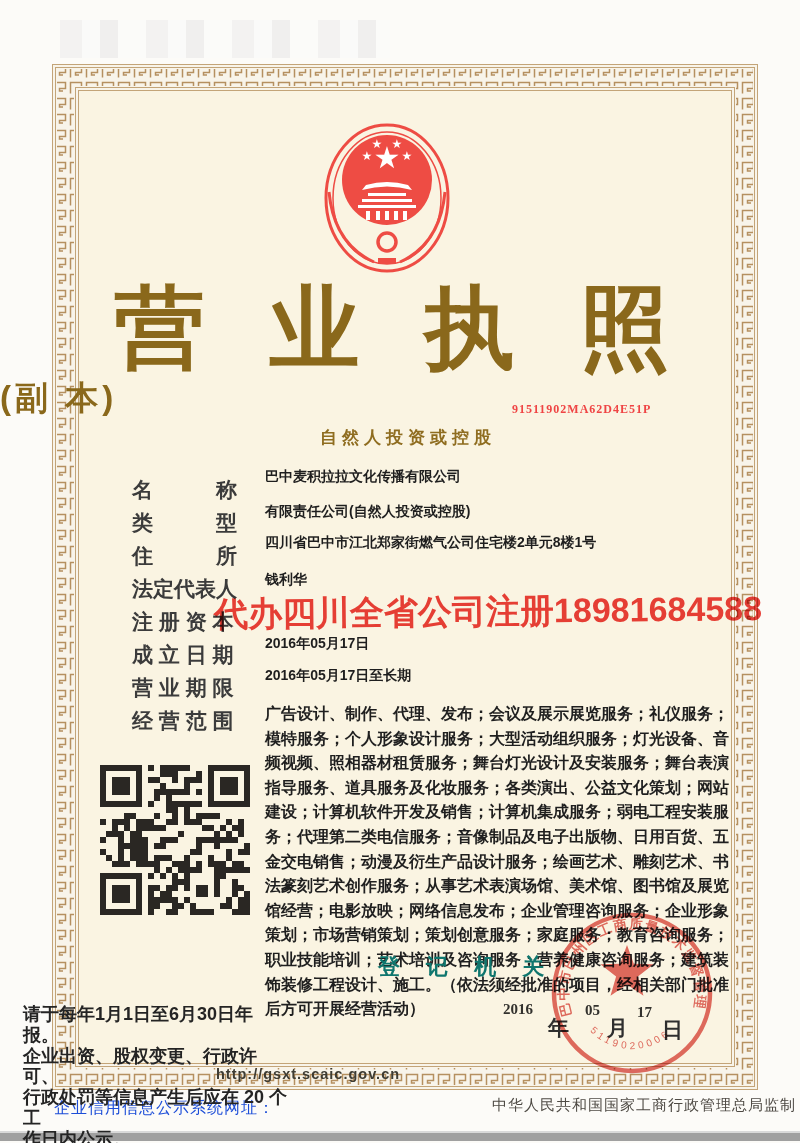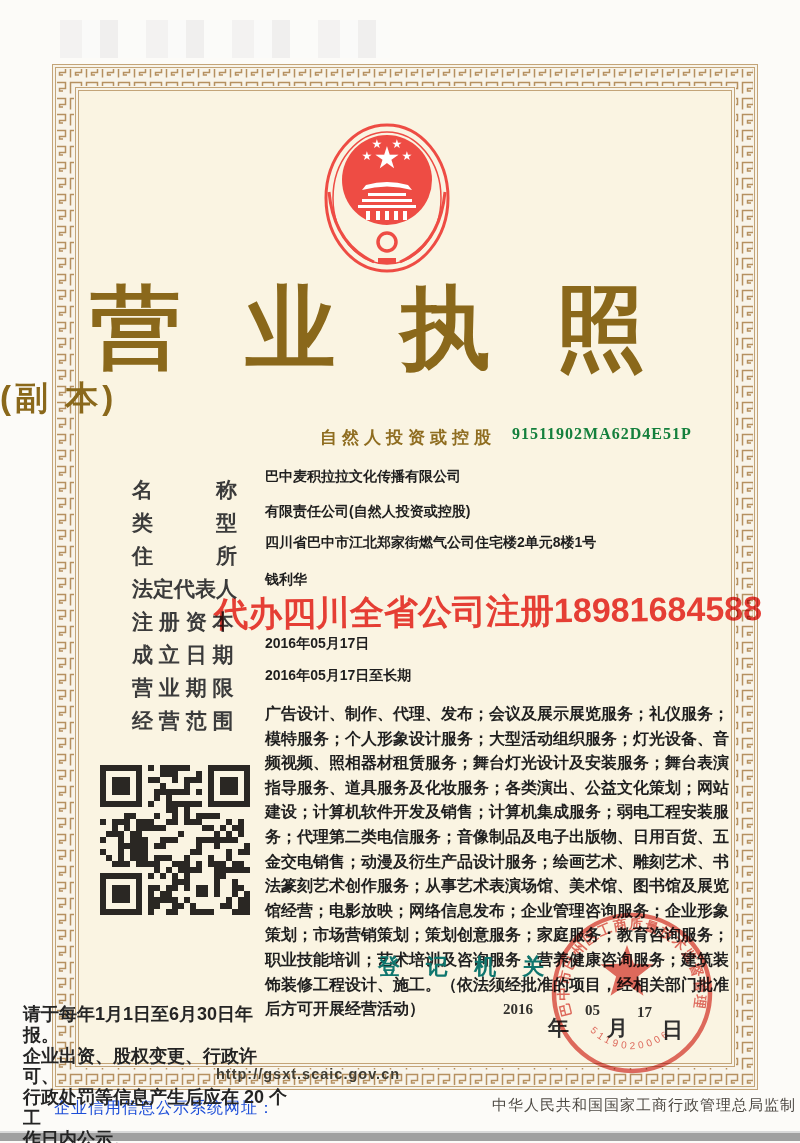--- a/index.html
+++ b/index.html
@@ -9,25 +9,25 @@
   
   .scan-artifact{left:60px;top:20px;width:330px;height:38px;opacity:.55;filter:blur(.4px);
     background:
       repeating-linear-gradient(90deg,#ececec 0 22px,#fafafa 22px 40px,#e7e7e7 40px 58px,#fbfbfb 58px 86px),
       repeating-linear-gradient(0deg,rgba(255,255,255,.7) 0 9px,rgba(228,228,228,.5) 9px 17px);}
   .scan-edge-bottom{left:0;top:1131px;width:800px;height:8px;background:#a0a0a0;border-top:2px solid #d9d9d9;}
   
   .paper-inner{left:79px;top:91px;width:652px;height:972px;background:#faf4e2;}
   
   .title{left:0;top:283px;width:736px;text-align:center;font-size:90px;font-weight:900;
-         color:#8a681b;letter-spacing:20px;text-indent:20px;line-height:1;}
+         color:#8a681b;letter-spacing:20px;text-indent:20px;line-height:1;padding-left:24px;}
   .copy-label{left:0;top:381px;width:800px;text-align:left;font-size:33px;font-weight:700;
          color:#8a681b;letter-spacing:4px;line-height:1;}
   .credit-label{left:320px;top:426px;font-size:17px;font-weight:700;color:#8f6d20;letter-spacing:5px;}
-  .credit-code{left:512px;top:425px;font-size:16px;font-weight:600;color:#15803d;
+  .credit-code{left:512px;top:402px;font-size:12px;font-weight:600;color:#ef4444;
          font-family:"Liberation Serif",serif;letter-spacing:1px;}
   
   .flabel{left:132px;width:120px;font-size:21px;font-weight:700;color:#3b3b3b;line-height:1.1;white-space:pre;}
   .fvalue{left:265px;width:466px;font-size:14px;font-weight:600;color:#1e1e1e;line-height:1.2;}
   .scope{left:265px;top:702px;width:464px;font-size:16px;font-weight:600;color:#1f1f1f;
          line-height:24.6px;text-align:justify;}
   
   .authority{left:378px;top:952px;font-size:22px;font-weight:600;color:#0f766e;letter-spacing:10px;}
   .dnum{font-family:"Liberation Serif",serif;font-size:15px;font-weight:700;color:#33322e;}
   .dunit{font-size:21px;font-weight:600;color:#2e2e2e;}

